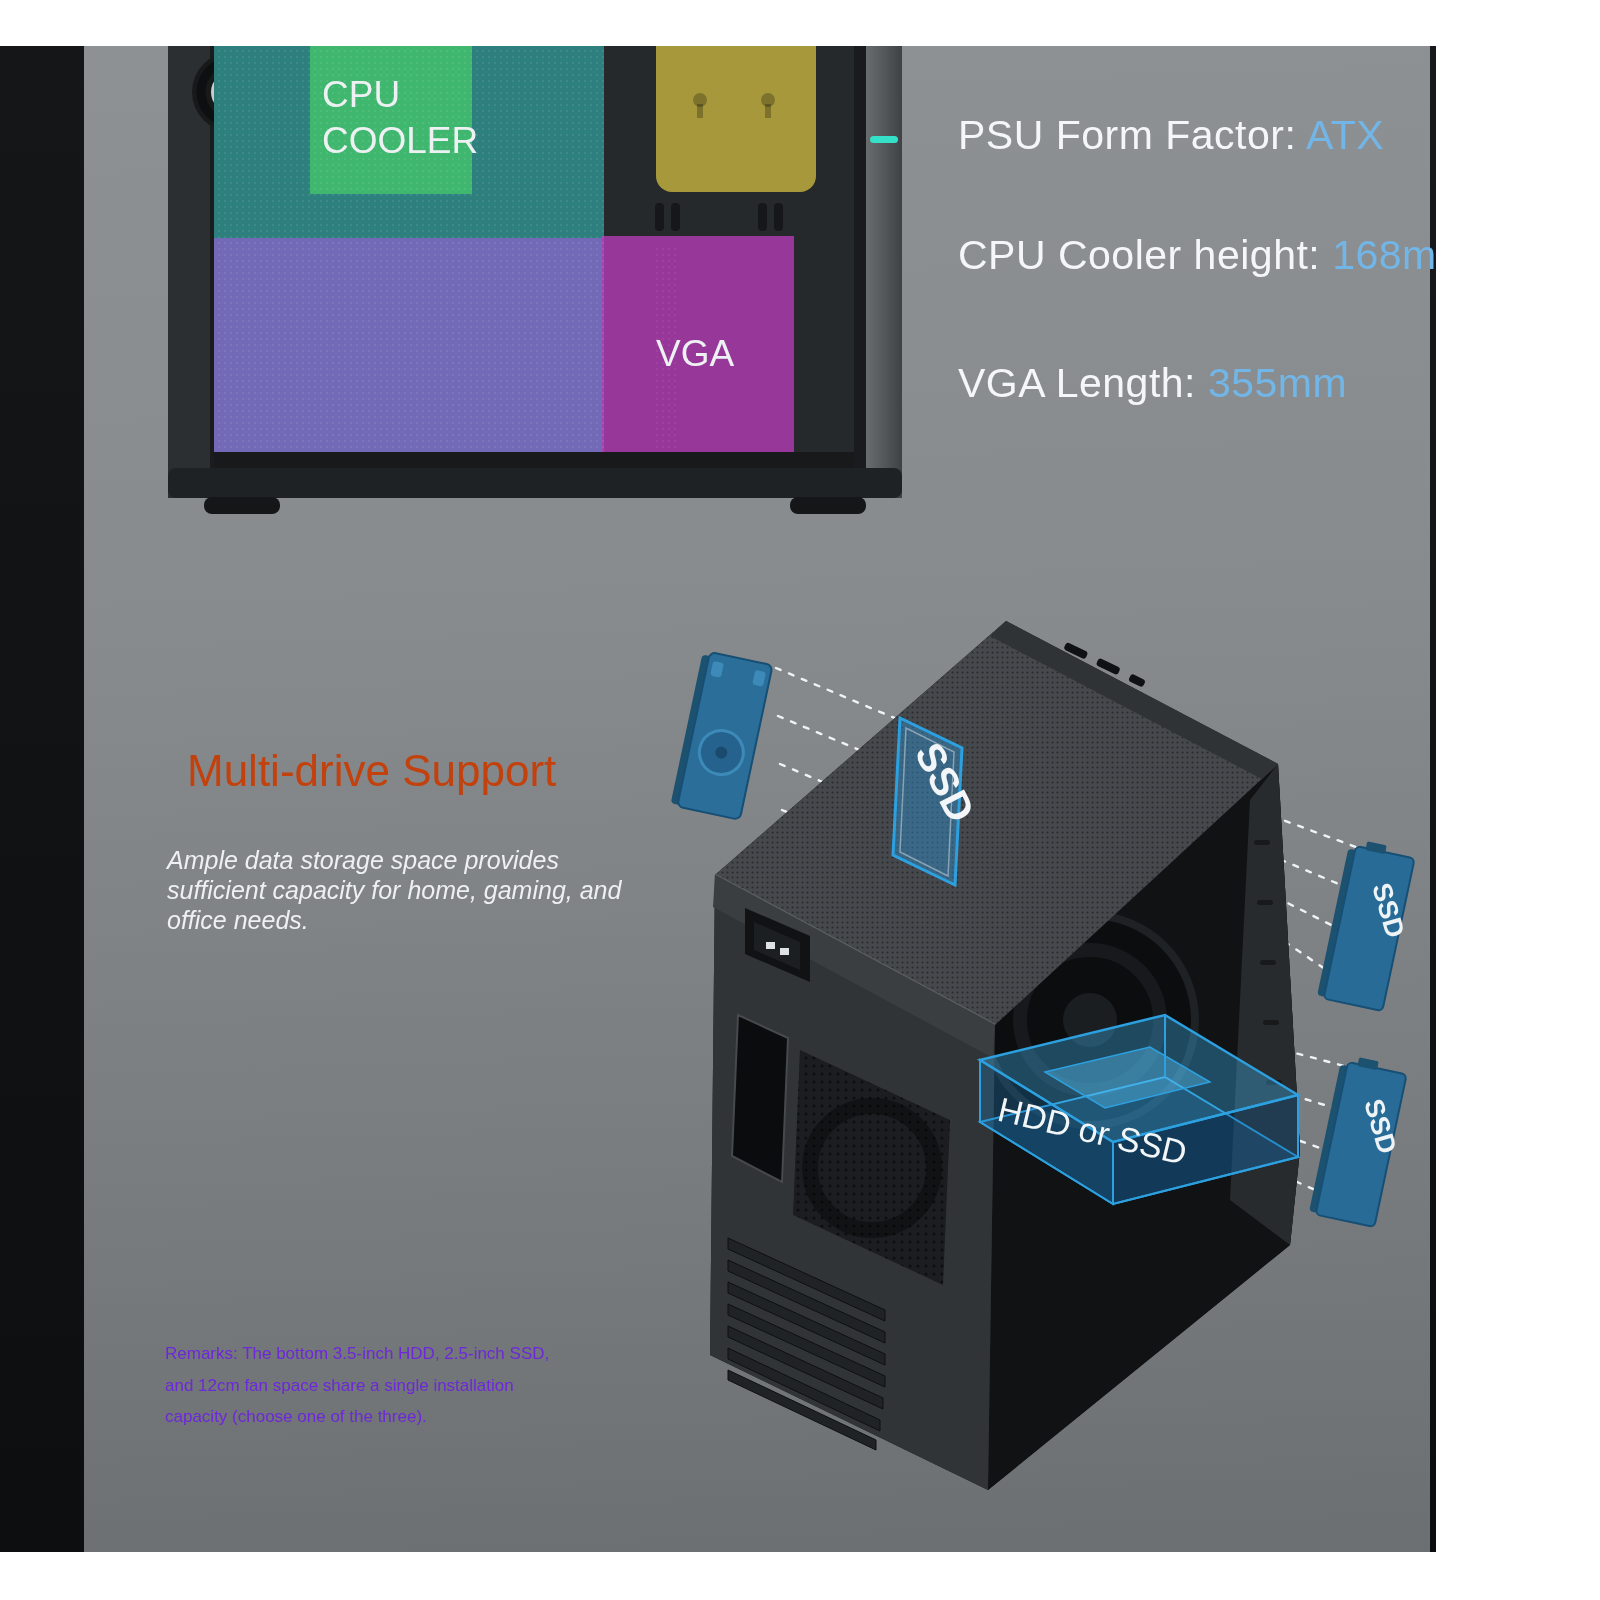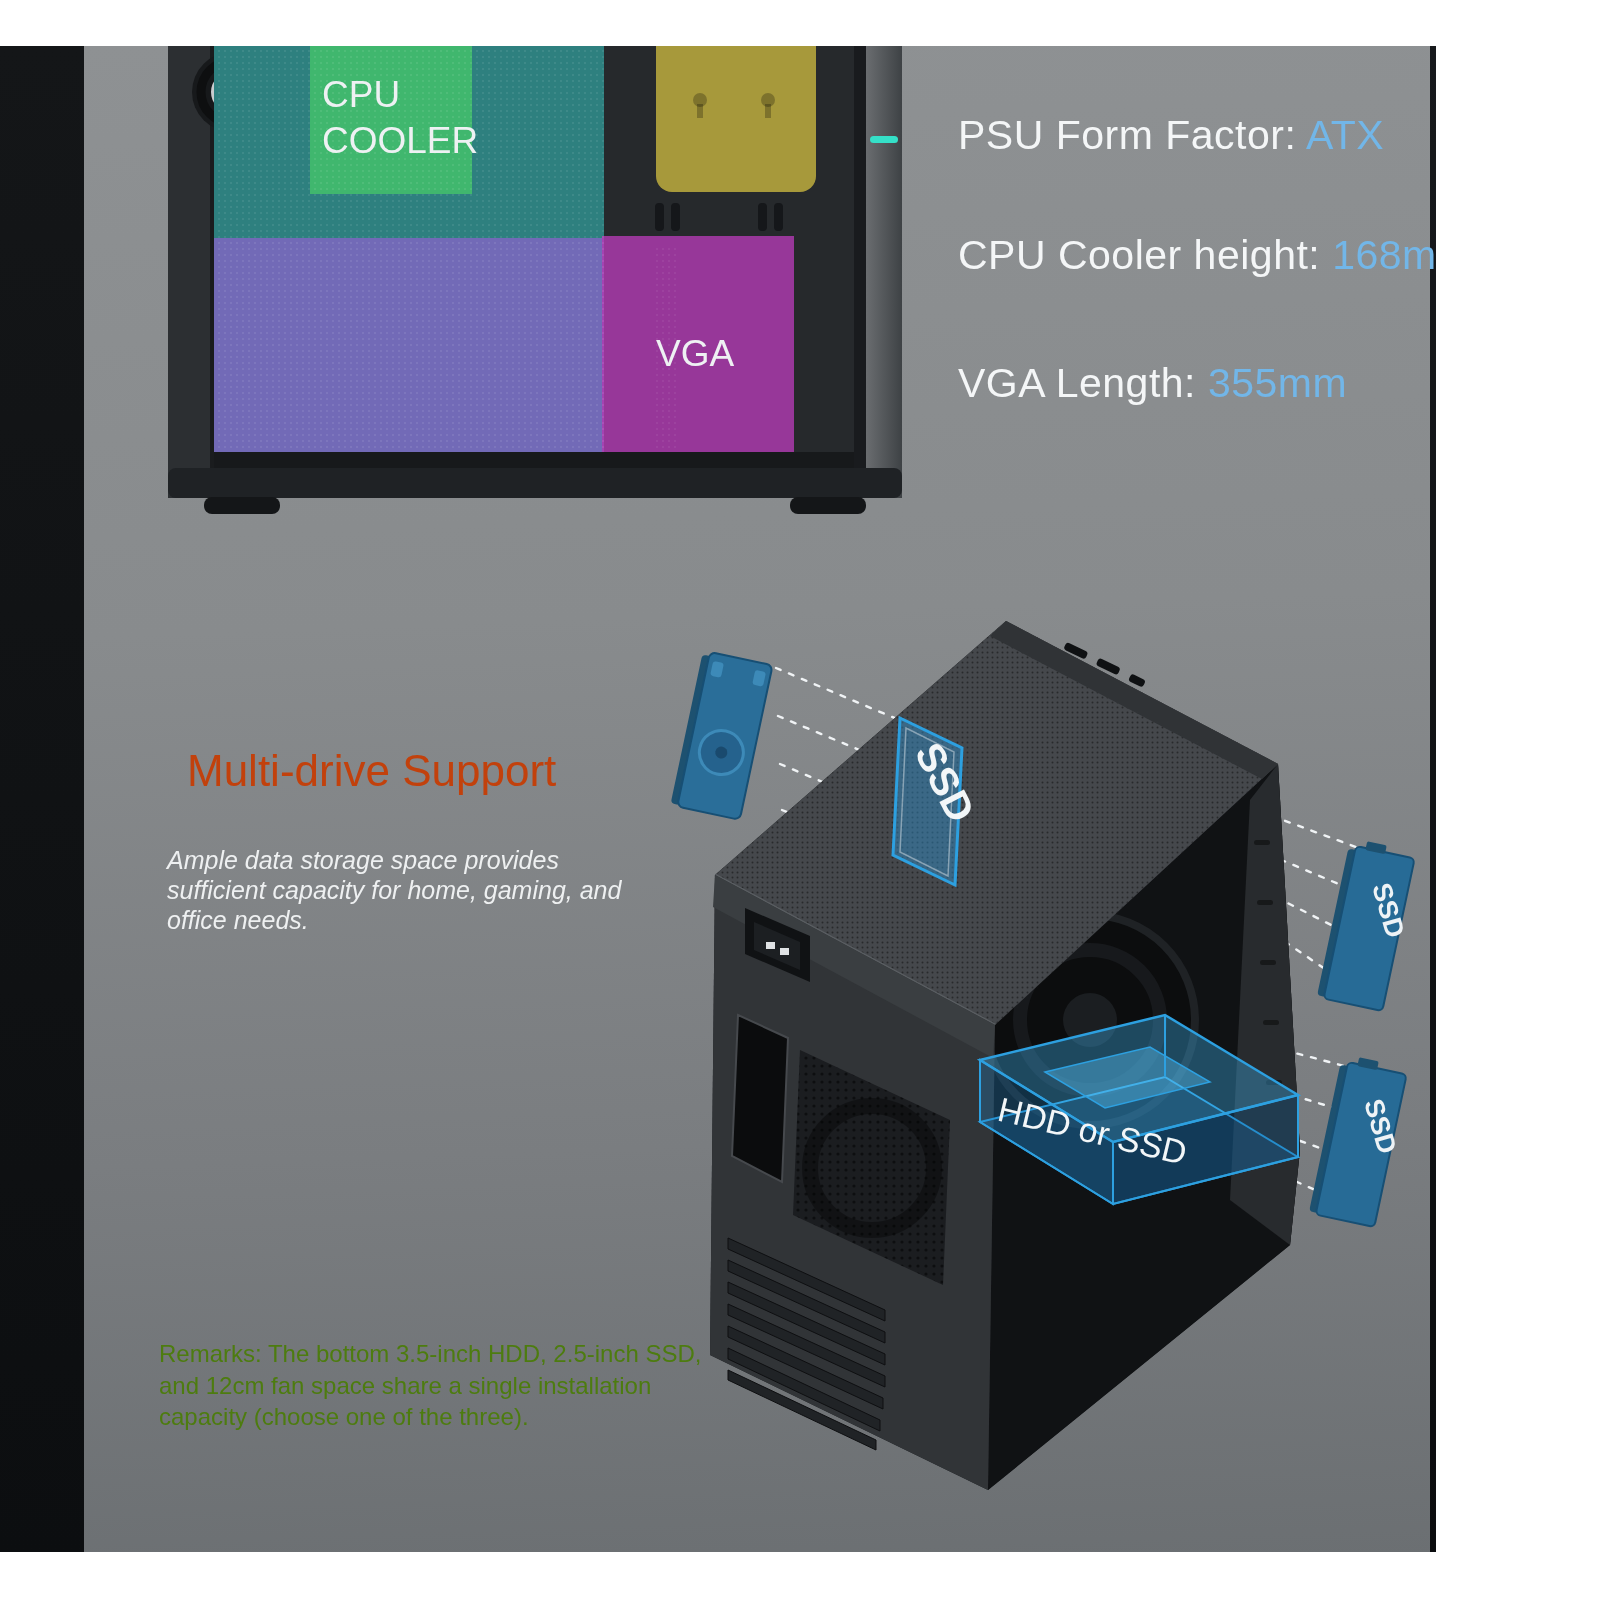--- a/index.html
+++ b/index.html
@@ -9,21 +9,21 @@
           background:linear-gradient(178deg,#8e9193 0%,#888b8d 38%,#7a7d80 72%,#6b6f72 100%);}
   .sidebar{position:absolute;top:0;height:100%;width:84px;background:linear-gradient(180deg,#141618,#0c0e10);}
   .sidebar.left{left:0;}
   .sidebar.right{left:1430px;width:86px;background:linear-gradient(180deg,#17191c,#0b0c0e);}
   svg{position:absolute;display:block;}
   .spec-line{position:absolute;left:958px;font-size:41px;color:#f4f6f7;white-space:nowrap;letter-spacing:.5px;}
   .spec-value{color:#72b6e8;}
   .md-heading{position:absolute;left:167px;top:746px;font-size:44px;font-weight:500;color:#c2410c;margin-left:20px;}
   .md-desc{position:absolute;left:167px;top:845px;font-size:25px;line-height:30px;color:#eef0f1;font-style:italic;}
   .md-config{position:absolute;left:167px;top:1020px;font-size:42px;line-height:53px;color:#f3f5f6;}
-  .md-remarks{position:absolute;left:159px;top:1338px;font-size:24px;line-height:31.5px;color:#4d7c0f;}
+  .md-remarks{position:absolute;left:165px;top:1338px;font-size:17px;line-height:31.5px;color:#6d28d9;}
   text{font-family:"Liberation Sans", sans-serif;}
 </style>
 </head>
 <body>
 
 <div class="page">
   <div class="banner">
     <div class="sidebar left"></div>
     <div class="sidebar right"></div>
   </div>

